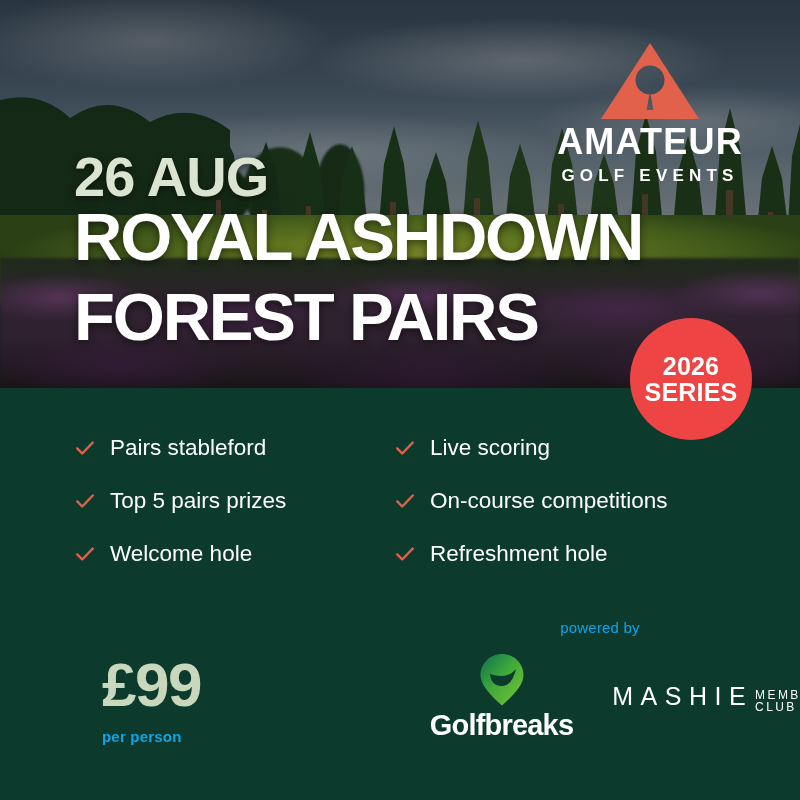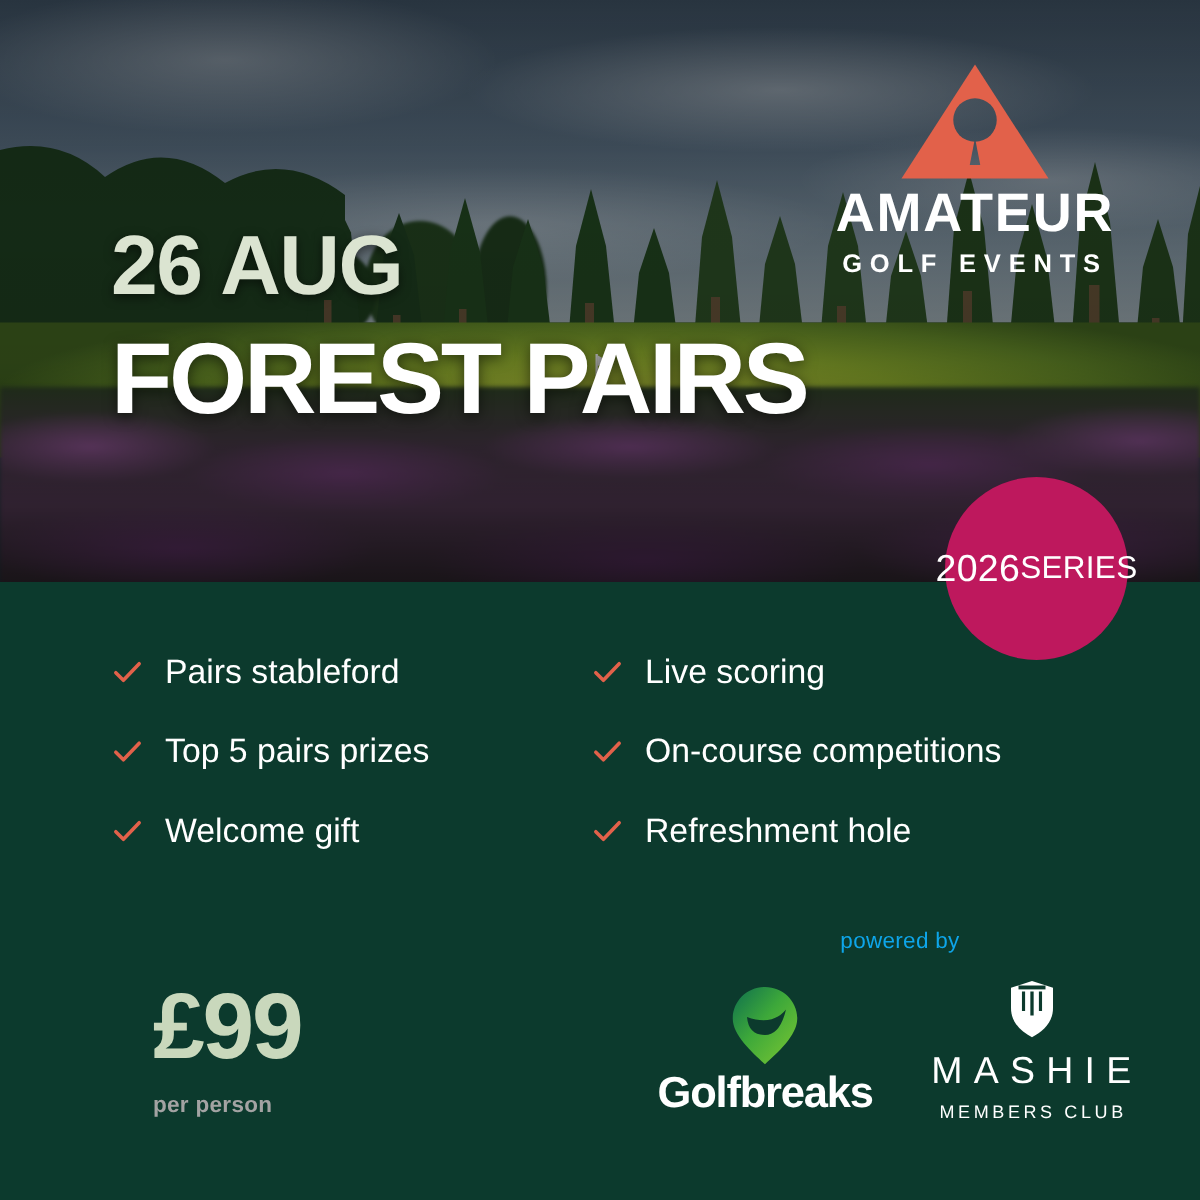--- a/index.html
+++ b/index.html
@@ -100,28 +100,28 @@
     letter-spacing:-2.2px; line-height:.96;
     text-shadow:0 2px 9px rgba(0,0,0,.55);
     white-space:nowrap;
   }
   .title-line.second { margin-top:16px; }
 
   
   .series-badge {
     position:absolute; left:630px; top:318px;
     width:122px; height:122px; border-radius:50%;
-    background:#be185d;
-    display:flex; 
+    background:#ef4444;
+    display:flex; flex-direction:column;
     align-items:center; justify-content:center;
-    color:#ffffff; font-weight:normal;
+    color:#ffffff; font-weight:bold;
     line-height:1.04; z-index:6;
   }
   .series-badge .yr  { font-size:25px; letter-spacing:.2px; }
-  .series-badge .ser { font-size:21px; letter-spacing:.2px; }
+  .series-badge .ser { font-size:25px; letter-spacing:.2px; }
 
   
   .panel {
     position:absolute; left:0; top:388px;
     width:800px; height:524px;
     background:#0C3A2D;
   }
 
   
   .features {
@@ -138,42 +138,42 @@
     line-height:1.1; white-space:nowrap;
   }
 
   
   .price-block { position:absolute; left:76px; top:266px;margin-left:26px; }
   .price {
     font-size:62px; font-weight:bold; color:#C9D8BC;
     letter-spacing:-1.5px; line-height:1;
   }
   .price-note {
-    font-size:15px; font-weight:bold; color:#a3a3a3;
+    font-size:15px; font-weight:bold; color:#0ea5e9;
     letter-spacing:.2px; margin-top:13px; line-height:1;
   }
 
   
   .partners { position:absolute; left:440px; top:232px; width:320px; }
   .powered {
     text-align:center; font-size:15px; color:#0ea5e9;
     letter-spacing:.2px; margin-bottom:18px; line-height:1;
   }
   .partner-row { display:flex; align-items:center; justify-content:center; gap:0; }
   .gb { width:155px; display:flex; flex-direction:column; align-items:center; }
   .gb-pin { display:block; margin-bottom:4px; }
   .gb-word {
     font-size:29px; font-weight:bold; color:#ffffff;
     letter-spacing:-.8px; line-height:1;
   }
   .vdivider {
     width:1px; height:72px; background:rgba(255,255,255,.55);
     margin:0 16px;
   }
-  .mashie { width:165px; display:flex; flex-direction:column; align-items:center; }
+  .mashie { width:165px; display:flex; flex-direction:row; align-items:center; }
   .mashie-shield { display:block; margin-bottom:9px; }
   .mashie-word {
     font-size:25px; color:#ffffff; letter-spacing:7.5px;
     line-height:1; padding-left:7px;
   }
   .mashie-sub {
     font-size:12px; color:#ffffff; letter-spacing:2.4px;
     margin-top:8px; line-height:1; padding-left:2px;
   }
 </style>
@@ -245,20 +245,21 @@
         </mask>
       </defs>
       <path d="M51 3 L100 79 L2 79 Z" fill="#E2614A" mask="url(#tri-mask)"></path>
     </svg>
     <div class="logo-word">AMATEUR</div>
     <div class="logo-sub">GOLF EVENTS</div>
   </div>
 
   <div class="headline">
     <div class="date-line">26 AUG</div>
+    <div class="title-line">ROYAL ASHDOWN</div>
     <div class="title-line second">FOREST PAIRS</div>
   </div>
 
   <div class="series-badge">
     <span class="yr">2026</span>
     <span class="ser">SERIES</span>
   </div>
 
   <div class="panel">
 
@@ -289,21 +290,21 @@
         <svg class="check" viewBox="0 0 24 24">
           <path d="M3.5 12.5 L9 18 L20.5 6" fill="none" stroke="#E2614A" stroke-width="2.6" stroke-linecap="round" stroke-linejoin="round"></path>
         </svg>
         <span class="feature-label">On-course competitions</span>
       </div>
 
       <div class="feature">
         <svg class="check" viewBox="0 0 24 24">
           <path d="M3.5 12.5 L9 18 L20.5 6" fill="none" stroke="#E2614A" stroke-width="2.6" stroke-linecap="round" stroke-linejoin="round"></path>
         </svg>
-        <span class="feature-label">Welcome gift</span>
+        <span class="feature-label">Welcome hole</span>
       </div>
 
       <div class="feature">
         <svg class="check" viewBox="0 0 24 24">
           <path d="M3.5 12.5 L9 18 L20.5 6" fill="none" stroke="#E2614A" stroke-width="2.6" stroke-linecap="round" stroke-linejoin="round"></path>
         </svg>
         <span class="feature-label">Refreshment hole</span>
       </div>
 
     </div>

